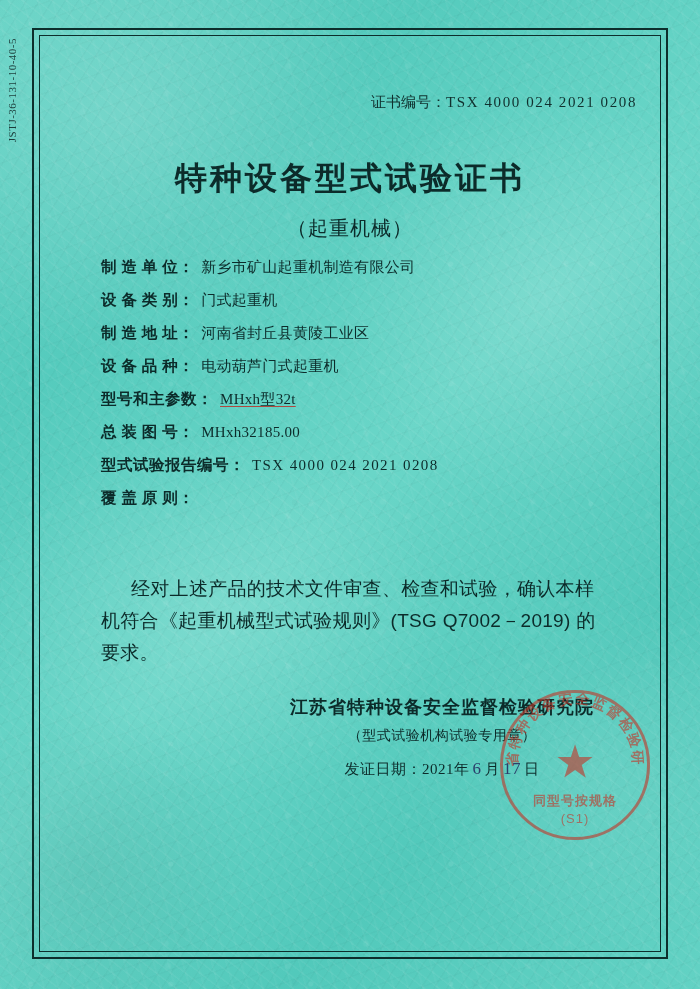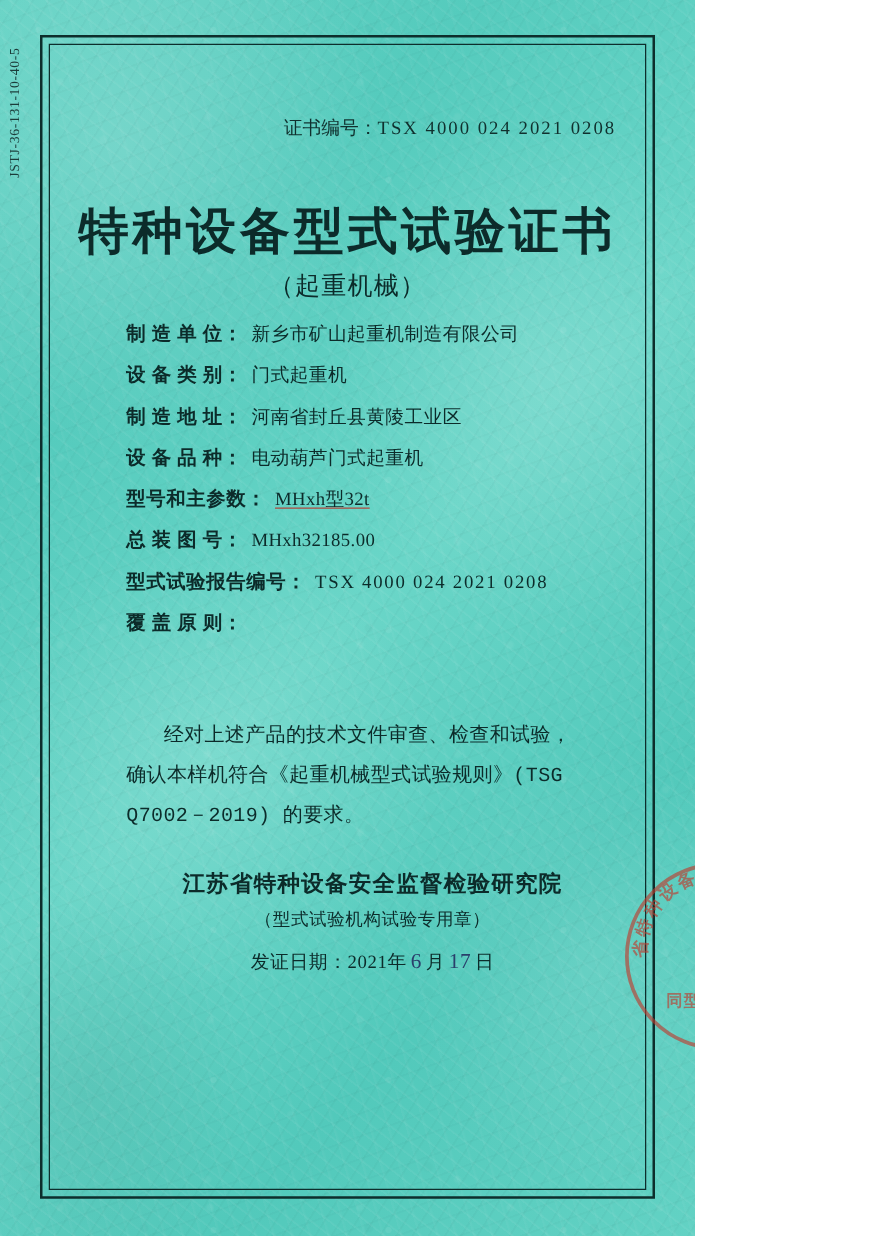--- a/index.html
+++ b/index.html
@@ -10,21 +10,21 @@
   body {
     width: 700px;
     height: 989px;
     font-family: "Liberation Sans", sans-serif;
     overflow: hidden;
   }
 
   
   .certificate {
     position: relative;
-    width: 556px;
+    width: 700px;
     height: 989px;
     background:
       radial-gradient(ellipse 60% 40% at 18% 12%, rgba(255,255,255,0.16), rgba(255,255,255,0) 62%),
       radial-gradient(ellipse 50% 35% at 78% 30%, rgba(255,255,255,0.13), rgba(255,255,255,0) 60%),
       radial-gradient(ellipse 55% 30% at 30% 62%, rgba(255,255,255,0.12), rgba(255,255,255,0) 62%),
       radial-gradient(ellipse 45% 30% at 85% 78%, rgba(255,255,255,0.10), rgba(255,255,255,0) 60%),
       radial-gradient(ellipse 40% 28% at 12% 88%, rgba(0,0,0,0.05), rgba(0,0,0,0) 60%),
       linear-gradient(135deg, #63d2c4 0%, #55cbbd 25%, #6ad6c8 50%, #52c9bb 75%, #63d2c4 100%);
     overflow: hidden;
   }
@@ -104,21 +104,21 @@
   }
 
   .title {
     position: absolute;
     top: 122px;
     left: 0;
     right: 0;
     text-align: center;
     font-family: "Liberation Serif", serif;
     font-weight: bold;
-    font-size: 40px;
+    font-size: 32px;
     letter-spacing: 3px;
     color: #0c2b2a;
   }
   .subtitle {
     position: absolute;
     top: 180px;
     left: 0;
     right: 0;
     text-align: center;
     font-family: "Liberation Serif", serif;
@@ -159,22 +159,22 @@
     text-decoration: underline;
     text-decoration-color: #b0483e;
     text-underline-offset: 2px;
   }
 
   .paragraph {
     position: absolute;
     top: 538px;
     left: 62px;
     right: 56px;
-    font-family: Liberation Mono, monospace;
-    font-size: 16px;
+    font-family: Liberation Sans, sans-serif;
+    font-size: 19px;
     line-height: 32px;
     color: #0c2b2a;
     text-indent: 30px;
     letter-spacing: .3px;
   }
 
   .issuer {
     position: absolute;
     top: 660px;
     right: 54px;

